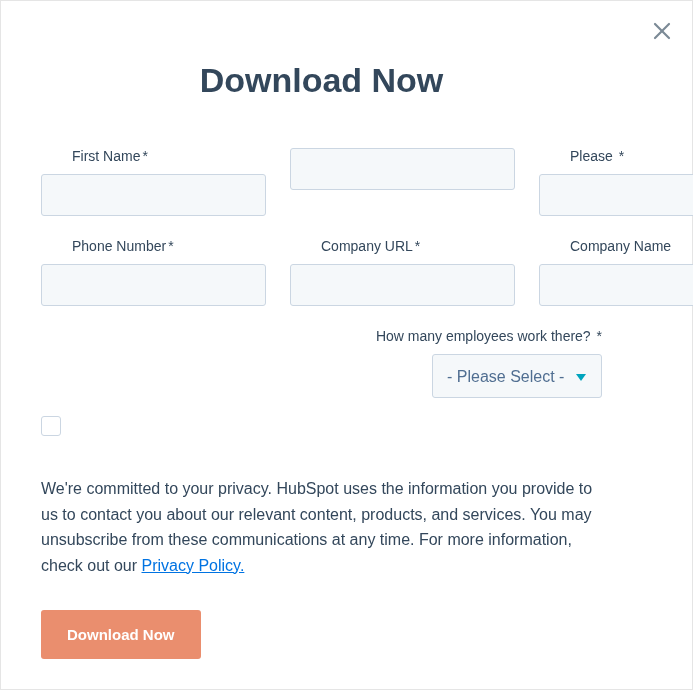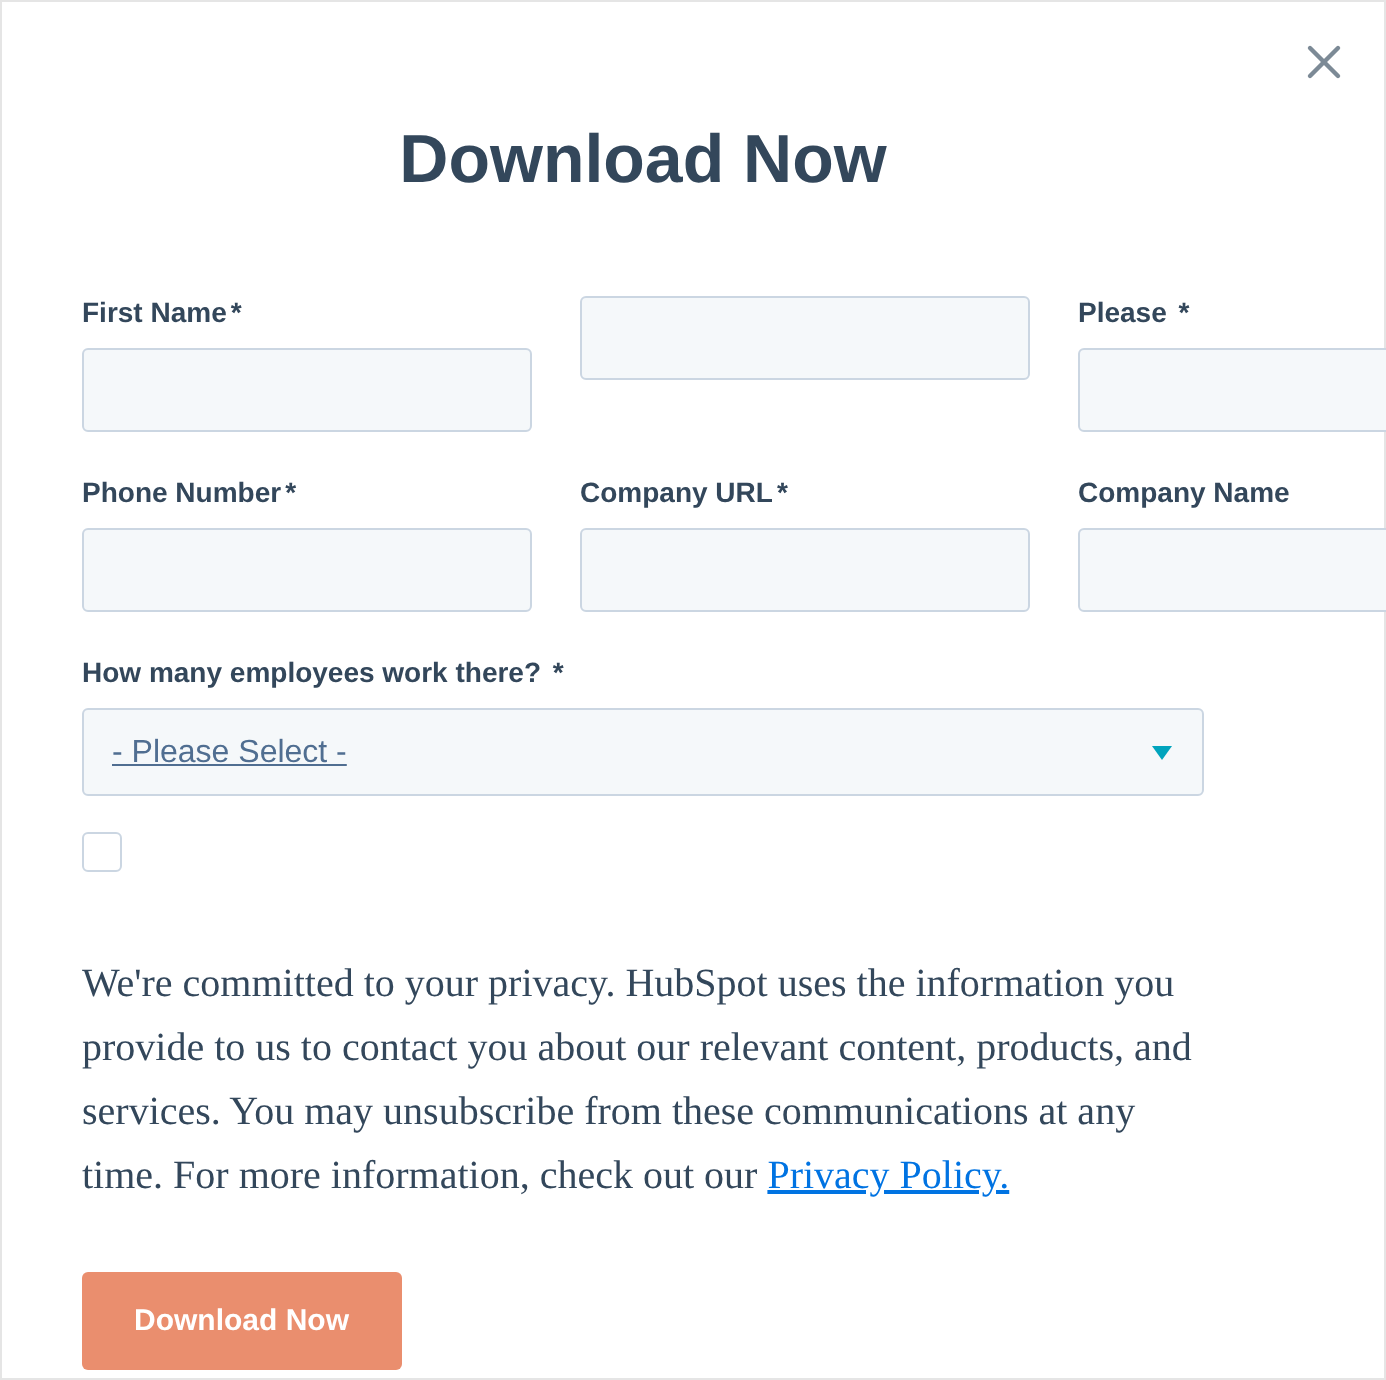--- a/index.html
+++ b/index.html
@@ -46,26 +46,28 @@
       gap: 24px;
       margin-bottom: 22px;
     }
     .form-group {
       flex: 1;
       display: flex;
       flex-direction: column;
     }
     .form-group.full {
       width: 100%;
+      align-items: flex-end;
     }
     .label {
       font-size: 14px;
-      font-weight: 700;
+      font-weight: 400;
       color: #33475b;
       margin-bottom: 10px;
+      margin-left: 31px;
     }
     .asterisk {
       color: #33475b;
       margin-left: 2px;
     }
     .input {
       height: 42px;
       border: 1px solid #cbd6e2;
       background: #f5f8fa;
       border-radius: 3px;
@@ -81,21 +83,20 @@
       height: 44px;
       border: 1px solid #cbd6e2;
       background: #f5f8fa;
       border-radius: 3px;
       padding: 0 36px 0 14px;
       font-size: 16px;
       color: #506e91;
       appearance: none;
       -webkit-appearance: none;
       cursor: pointer;
-      text-decoration: underline;
     }
     .select-caret {
       position: absolute;
       right: 16px;
       top: 50%;
       transform: translateY(-50%);
       pointer-events: none;
       color: #00a4bd;
     }
     .checkbox-row {
@@ -113,25 +114,24 @@
       background: #fff;
       cursor: pointer;
       flex-shrink: 0;
     }
     .checkbox-label {
       font-size: 15px;
       font-weight: 600;
       color: #33475b;
     }
     .privacy-text {
-      font-size: 20px;
+      font-size: 16px;
       line-height: 1.6;
       color: #33475b;
       margin-bottom: 32px;
-      font-family: Liberation Serif, serif;
     }
     .privacy-link {
       color: #0073e2;
       text-decoration: underline;
       cursor: pointer;
       font-weight: 500;
     }
     .submit-btn {
       background: #ea8e6e;
       color: #fff;

